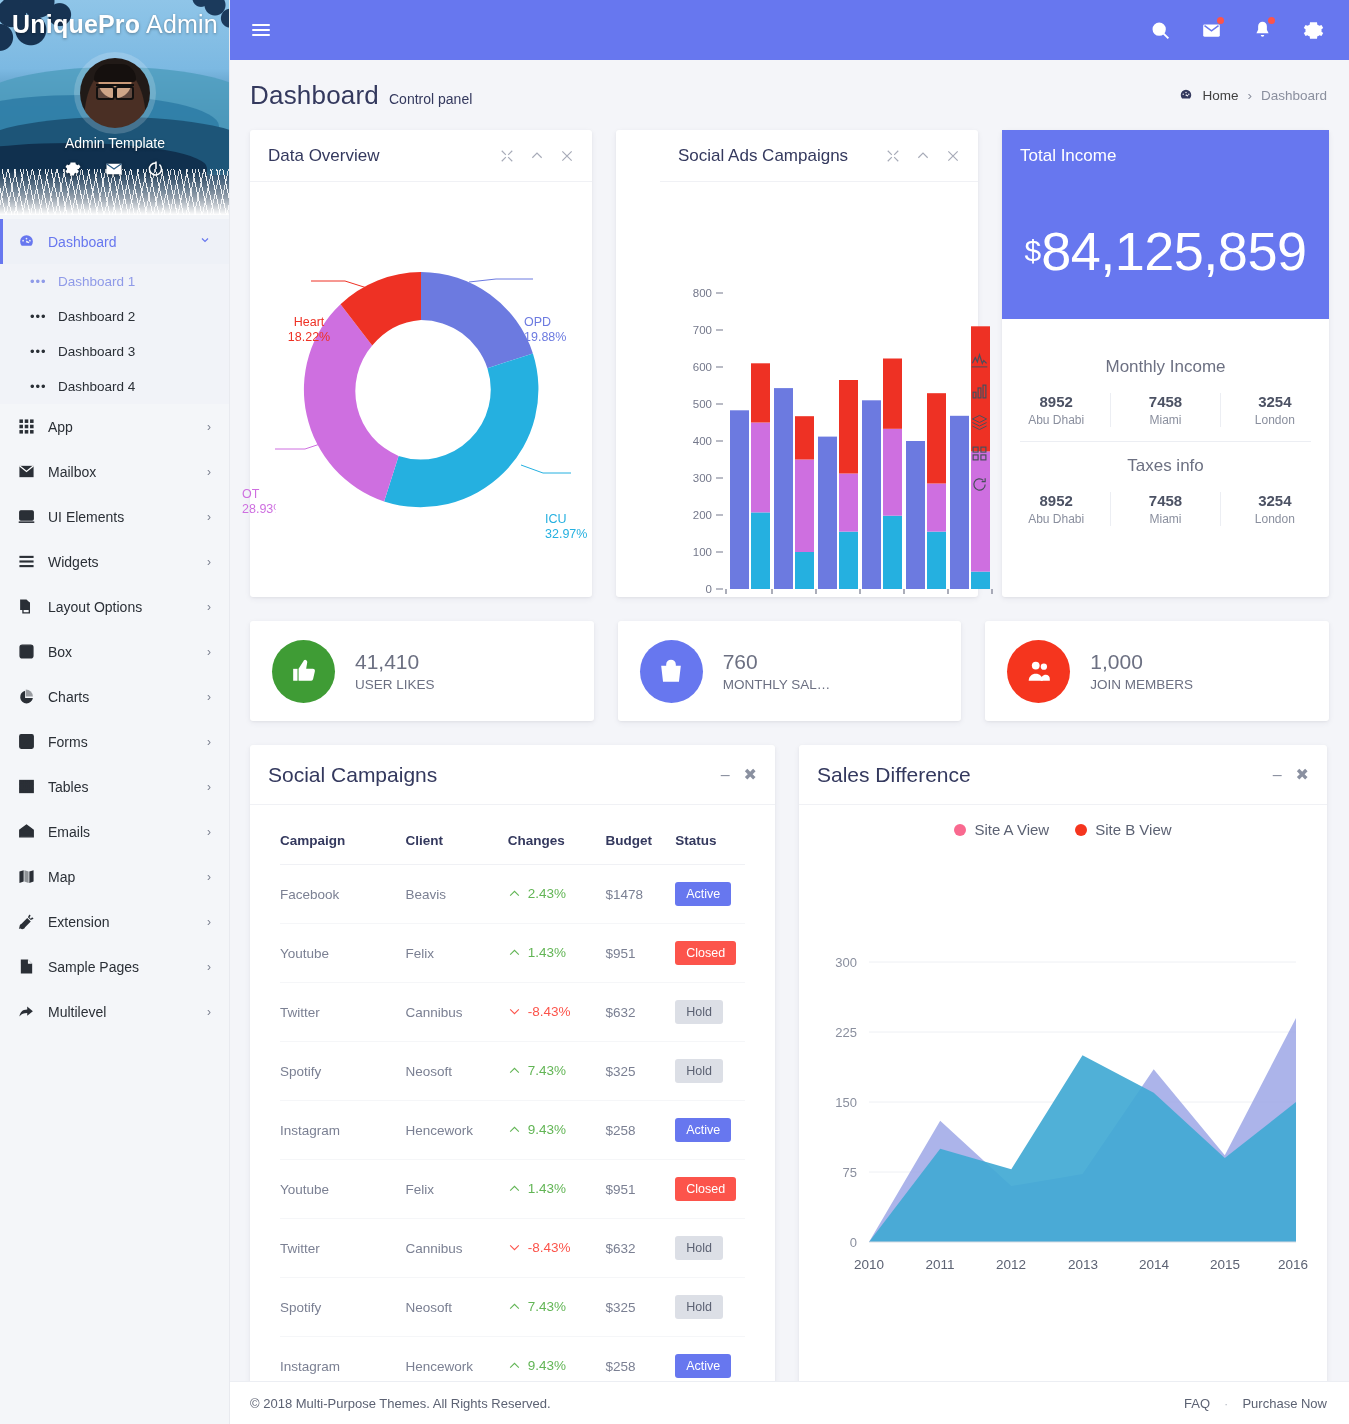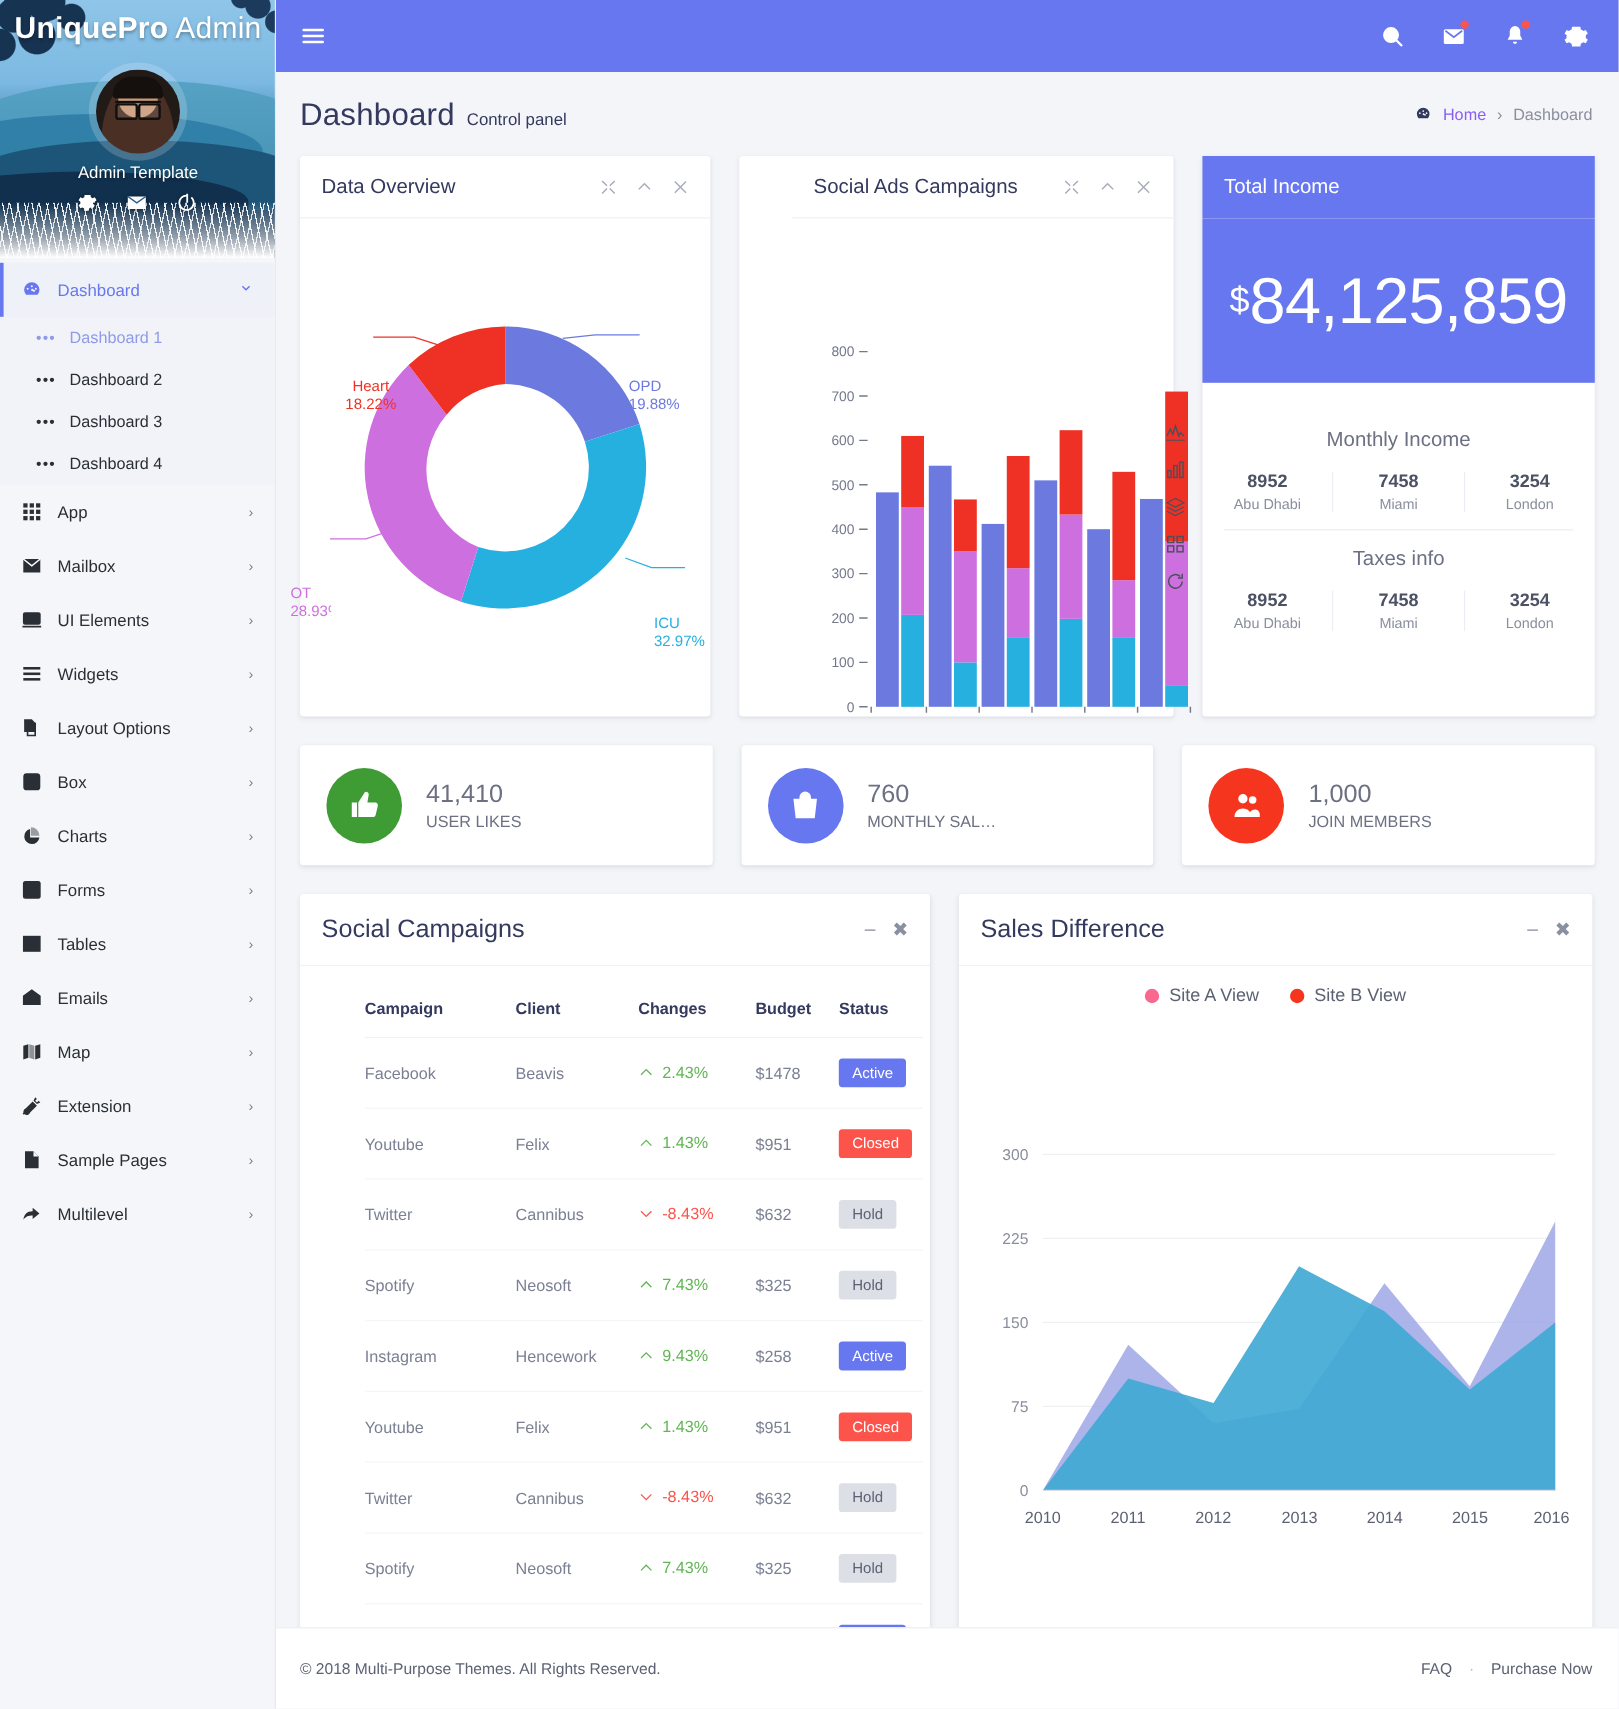--- a/index.html
+++ b/index.html
@@ -140,21 +140,21 @@
   }
 
   .pagehead {
     height:70px; display:flex; align-items:center; justify-content:space-between;
     padding:0 22px 0 20px;
   }
   .pagehead .pt { display:flex; align-items:baseline; gap:10px; }
   .pagehead h1 { font-size:26px; font-weight:400; color:#34395e; letter-spacing:.2px; }
   .pagehead .sub { font-size:14px; color:#34395e; }
   .crumbs { display:flex; align-items:center; gap:9px; font-size:13.5px; color:#8a8f9e; }
-  .crumbs .home { color:#8b5cf6; }
+  .crumbs .home { color:#404040; }
   .crumbs svg { width:14px; height:14px; fill:#34395e; vertical-align:-2px; }
 
   .grid { padding:0 20px; }
   .row { display:flex; gap:24px; }
   .card {
     background:#fff; border-radius:3px;
     box-shadow:0 2px 6px rgba(50,50,93,.06), 0 1px 3px rgba(0,0,0,.05);
   }
   .card-head {
     height:52px; display:flex; align-items:center; justify-content:space-between;
@@ -200,21 +200,21 @@
     display:flex; align-items:center; padding:0 22px; gap:20px;
     box-shadow:0 2px 6px rgba(50,50,93,.06), 0 1px 3px rgba(0,0,0,.05); }
   .stat .ic { width:63px; height:63px; border-radius:50%;
     display:flex; align-items:center; justify-content:center; }
   .stat .ic svg { width:26px; height:26px; fill:#fff; }
   .stat .v { font-size:21px; color:#6c7082; font-weight:400; }
   .stat .v small { font-size:12px; }
   .stat .l { font-size:13.5px; color:#6c7082; margin-top:3px; white-space:nowrap; }
 
   
-  .tbl { width:100%; border-collapse:collapse;margin-left:24px; }
+  .tbl { width:100%; border-collapse:collapse; }
   .tbl th {
     text-align:left; font-size:13.5px; font-weight:700; color:#34395e;
     padding:16px 6px 16px 0; border-bottom:1px solid #f0f1f5;
   }
   .tbl td {
     font-size:13.5px; color:#7b8093; padding:17px 6px 17px 0;
     border-bottom:1px solid #f5f6f8;
   }
   .tbl tr:last-child td { border-bottom:0; }
   .chg { display:inline-flex; align-items:center; gap:7px; }
@@ -229,21 +229,21 @@
   .mini-tools { display:flex; align-items:center; gap:14px; color:#8a90a0; font-size:16px; }
   .mini-tools span { cursor:pointer; }
 
   
   .legend { display:flex; justify-content:center; gap:26px; align-items:center;
     padding:16px 0 6px; font-size:15px; color:#5c6273; }
   .legend .li { display:flex; align-items:center; gap:8px; }
   .legend .dot { width:12px; height:12px; border-radius:50%; }
 
   .footer {
-    position:absolute; left:0; right:0; bottom:0; height:68px; background:#fff;
+    position:absolute; left:0; right:0; bottom:0; height:43px; background:#fff;
     border-top:1px solid #eceef3; display:flex; align-items:center;
     justify-content:space-between; padding:0 22px 0 20px;
     font-size:13px; color:#5c6273;
   }
   .footer .fr { display:flex; align-items:center; gap:14px; }
   .footer .fr .sep { color:#b9bdc7; }
   .footer a { color:#5c6273; text-decoration:none; cursor:pointer; }
 </style>
 </head>
 <body>

